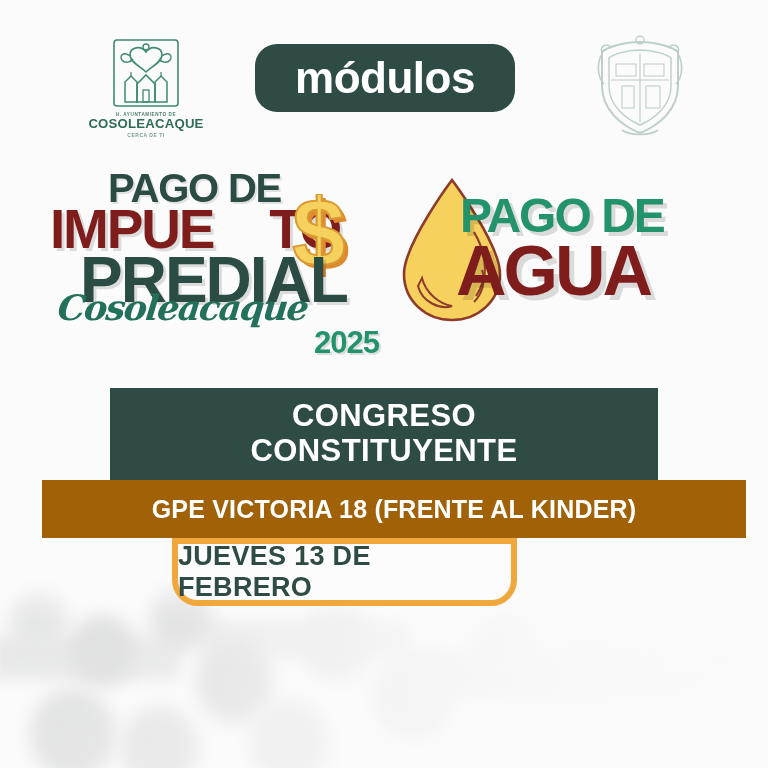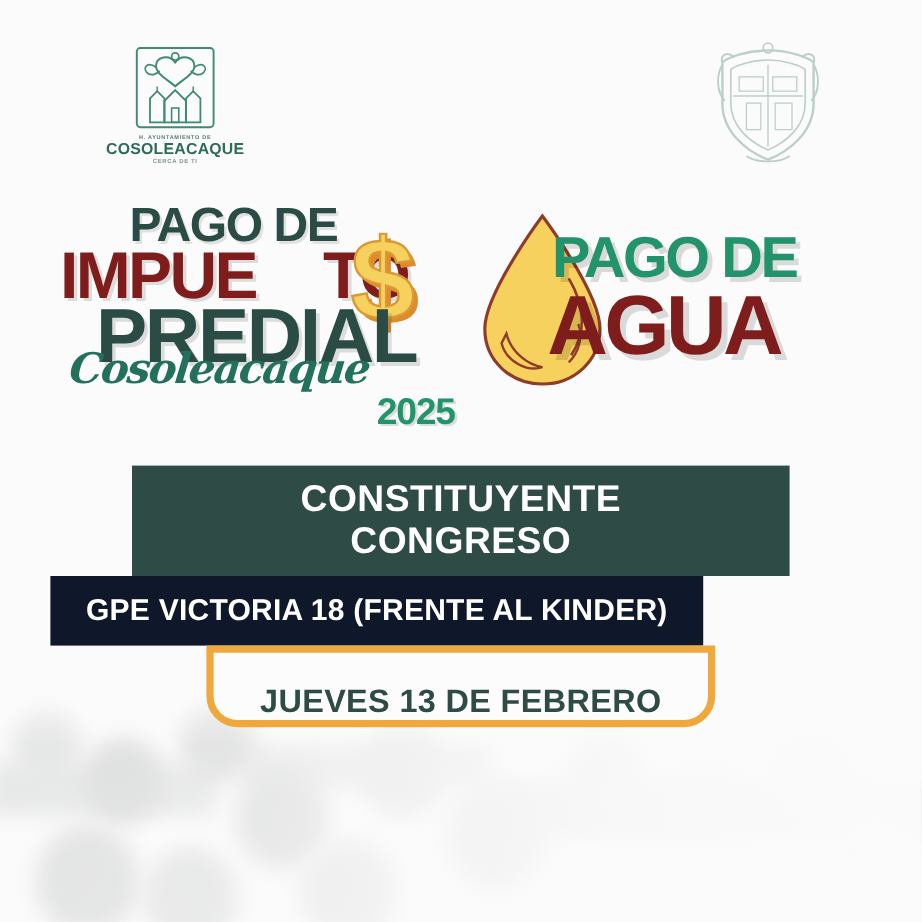--- a/index.html
+++ b/index.html
@@ -115,32 +115,32 @@
   #venue-bar {
     position:absolute; left:110px; top:388px; width:548px; height:92px;
     background:#2e4b45; display:flex; flex-direction:column;
     align-items:center; justify-content:center;
   }
   #venue-bar div {
     color:#fff; font-size:31px; font-weight:800; letter-spacing:.4px; line-height:1.12;
   }
 
   #address-bar {
-    position:absolute; left:42px; top:480px; width:544px; height:58px;
-    background:#0f172a; display:flex; align-items:center; justify-content:center;
+    position:absolute; left:42px; top:480px; width:704px; height:58px;
+    background:#a16207; display:flex; align-items:center; justify-content:center;
   }
   #address-bar span {
     color:#fff; font-size:25px; font-weight:800; letter-spacing:.2px;
   }
 
   #date-box {
-    position:absolute; left:172px; top:538px; width:424px; height:68px;
+    position:absolute; left:172px; top:538px; width:345px; height:68px;
     background:#fcfcfc; border:6px solid #f0a73c;
     border-radius:0 0 26px 26px;
-    display:flex; align-items:flex-end; justify-content:center;
+    display:flex; align-items:center; justify-content:center;
   }
   #date-box span {
     color:#2e4b45; font-size:27px; font-weight:800; letter-spacing:.3px;
   }
 </style>
 </head>
 <body>
 
 <div id="photo-layer">
   <div class="bar" style="left:-10px;top:56px;width:190px;height:44px;"></div>
@@ -179,20 +179,23 @@
         <rect x="32" y="52" width="6" height="12" fill="none" stroke="#3e8a72" stroke-width="1.3"></rect>
         <line x1="20" y1="34" x2="20" y2="39" stroke="#3e8a72" stroke-width="1.2"></line>
         <line x1="50" y1="34" x2="50" y2="39" stroke="#3e8a72" stroke-width="1.2"></line>
       </svg>
     </div>
     <div class="l1">H. AYUNTAMIENTO DE</div>
     <div class="l2">COSOLEACAQUE</div>
     <div class="l3">CERCA DE TI</div>
   </div>
 
+  <div id="modulos-badge">
+    <span>módulos</span>
+  </div>
 
   <div id="shield-logo">
     <svg viewBox="0 0 96 104" width="96" height="104">
       <path d="M48 8 C66 8,82 14,86 18 L86 52 C86 76,66 92,48 99 C30 92,10 76,10 52 L10 18 C14 14,30 8,48 8 Z" fill="none" stroke="#2e6b58" stroke-width="2"></path>
       <path d="M48 16 C62 16,76 21,79 24 L79 52 C79 72,62 85,48 91 C34 85,17 72,17 52 L17 24 C20 21,34 16,48 16 Z" fill="none" stroke="#2e6b58" stroke-width="1.4"></path>
       <line x1="48" y1="20" x2="48" y2="88" stroke="#2e6b58" stroke-width="1.2"></line>
       <line x1="19" y1="46" x2="77" y2="46" stroke="#2e6b58" stroke-width="1.2"></line>
       <path d="M24 30 L44 30 L44 42 L24 42 Z M52 30 L72 30 L72 42 L52 42 Z" fill="none" stroke="#2e6b58" stroke-width="1.1"></path>
       <path d="M30 52 L42 52 L42 74 L30 74 Z" fill="none" stroke="#2e6b58" stroke-width="1.1"></path>
       <path d="M54 52 L68 52 L68 74 L54 74 Z" fill="none" stroke="#2e6b58" stroke-width="1.1"></path>
@@ -225,22 +228,22 @@
       <path d="M78 58 C92 82,92 104,80 122" fill="none" stroke="#8e3b2a" stroke-width="2.2"></path>
       <path d="M86 96 C90 108,86 120,78 128" fill="none" stroke="#8e3b2a" stroke-width="2"></path>
       <path d="M26 104 C30 120,44 130,56 132 C44 136,26 128,22 112 Z" fill="#f7d15e" stroke="#8e3b2a" stroke-width="2"></path>
     </svg>
   </div>
   <div class="l1">PAGO DE</div>
   <div class="l2">AGUA</div>
 </div>
 
 <div id="venue-bar">
+  <div>CONGRESO</div>
   <div>CONSTITUYENTE</div>
-  <div>CONGRESO</div>
 </div>
 
 <div id="address-bar">
   <span>GPE VICTORIA 18 (FRENTE AL KINDER)</span>
 </div>
 
 <div id="date-box">
   <span>JUEVES 13 DE FEBRERO</span>
 </div>
 

